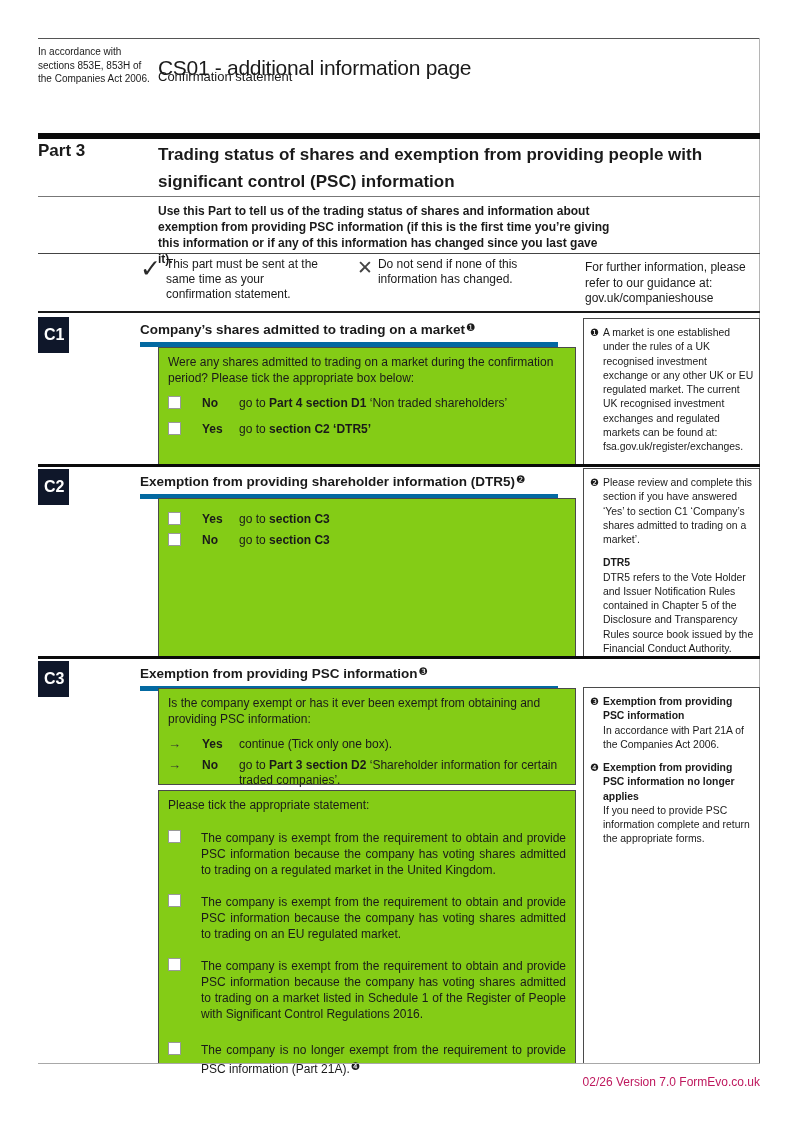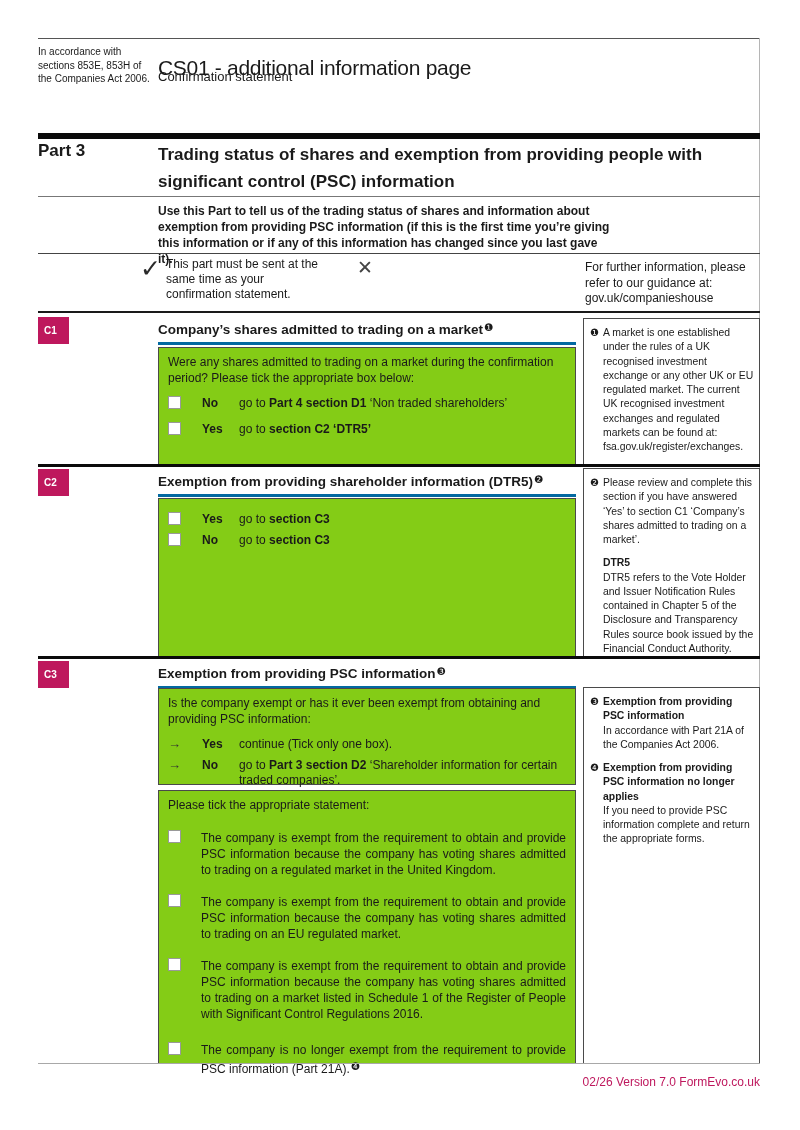--- a/index.html
+++ b/index.html
@@ -26,26 +26,26 @@
   #part-intro{position:absolute;left:158px;top:203px;width:452px;font-size:12px;font-weight:bold;line-height:16px;}
 
   .rem{position:absolute;top:257px;display:flex;align-items:flex-start;}
   #rem-check{left:140px;width:190px;}
   #rem-cross{left:357px;width:195px;}
   .rem-icon{flex:none;font-size:25px;line-height:22px;margin-right:5px;color:#2a2a2a;}
   .rem-icon.cross{font-size:19px;line-height:20px;color:#444;margin-top:1px;}
   .rem-text{font-size:12px;font-weight:normal;line-height:15px;}
   #guidance{position:absolute;left:585px;top:260px;width:172px;font-size:12px;line-height:15.5px;}
 
-  .badge{position:absolute;left:38px;width:31px;height:27px;background:#be185d;color:#fff;
-         font-weight:bold;font-size:10px;display:flex;align-items:center;padding-left:6px;box-sizing:border-box;}
+  .badge{position:absolute;left:38px;width:31px;height:36px;background:#0f172a;color:#fff;
+         font-weight:bold;font-size:16px;display:flex;align-items:center;padding-left:6px;box-sizing:border-box;}
   #badge-c1{top:317px;} #badge-c2{top:469px;} #badge-c3{top:661px;}
 
-  .sec-heading{position:absolute;left:158px;width:418px;font-size:13.5px;font-weight:bold;
-               padding-bottom:5px;border-bottom:3px solid #0369a1;box-sizing:border-box;}
+  .sec-heading{position:absolute;left:140px;width:418px;font-size:13.5px;font-weight:bold;
+               padding-bottom:5px;border-bottom:5px solid #0369a1;box-sizing:border-box;}
   #head-c1{top:321px;} #head-c2{top:473px;} #head-c3{top:665px;}
   .marker-sup{font-size:10.5px;vertical-align:3px;margin-left:1px;font-weight:normal;}
 
   .qbox{position:absolute;left:158px;width:418px;border:1px solid #4a4a4a;border-bottom:none;
         box-sizing:border-box;padding:7px 9px;font-size:12px;line-height:15.5px;background:#84cc16;}
   #qbox-c1{top:347px;height:117px;}
   #qbox-c2{top:498px;height:158px;}
   #qbox-c3a{top:688px;height:97px;border-bottom:1px solid #4a4a4a;}
   #qbox-c3b{top:790px;height:273px;}
 
@@ -96,20 +96,21 @@
   <div class="rule" id="rule-part-under"></div>
   <div id="part-intro">Use this Part to tell us of the trading status of shares and  information about exemption from providing PSC information (if this is the first time you’re giving this information or if any of this information has changed since you last gave it).</div>
   <div class="rule" id="rule-intro-under"></div>
 
   <div class="rem" id="rem-check">
     <span class="rem-icon">✓</span>
     <span class="rem-text">This part must be sent at the same time as your confirmation statement.</span>
   </div>
   <div class="rem" id="rem-cross">
     <span class="rem-icon cross">✕</span>
+    <span class="rem-text">Do not send if none of this information has changed.</span>
   </div>
   <div id="guidance">
     <span>For further information, please refer to our guidance at:</span>
     <br>
     <span>gov.uk/companieshouse</span>
   </div>
 
   <div class="rule" id="rule-c1"></div>
 
   <div class="badge" id="badge-c1">C1</div>

